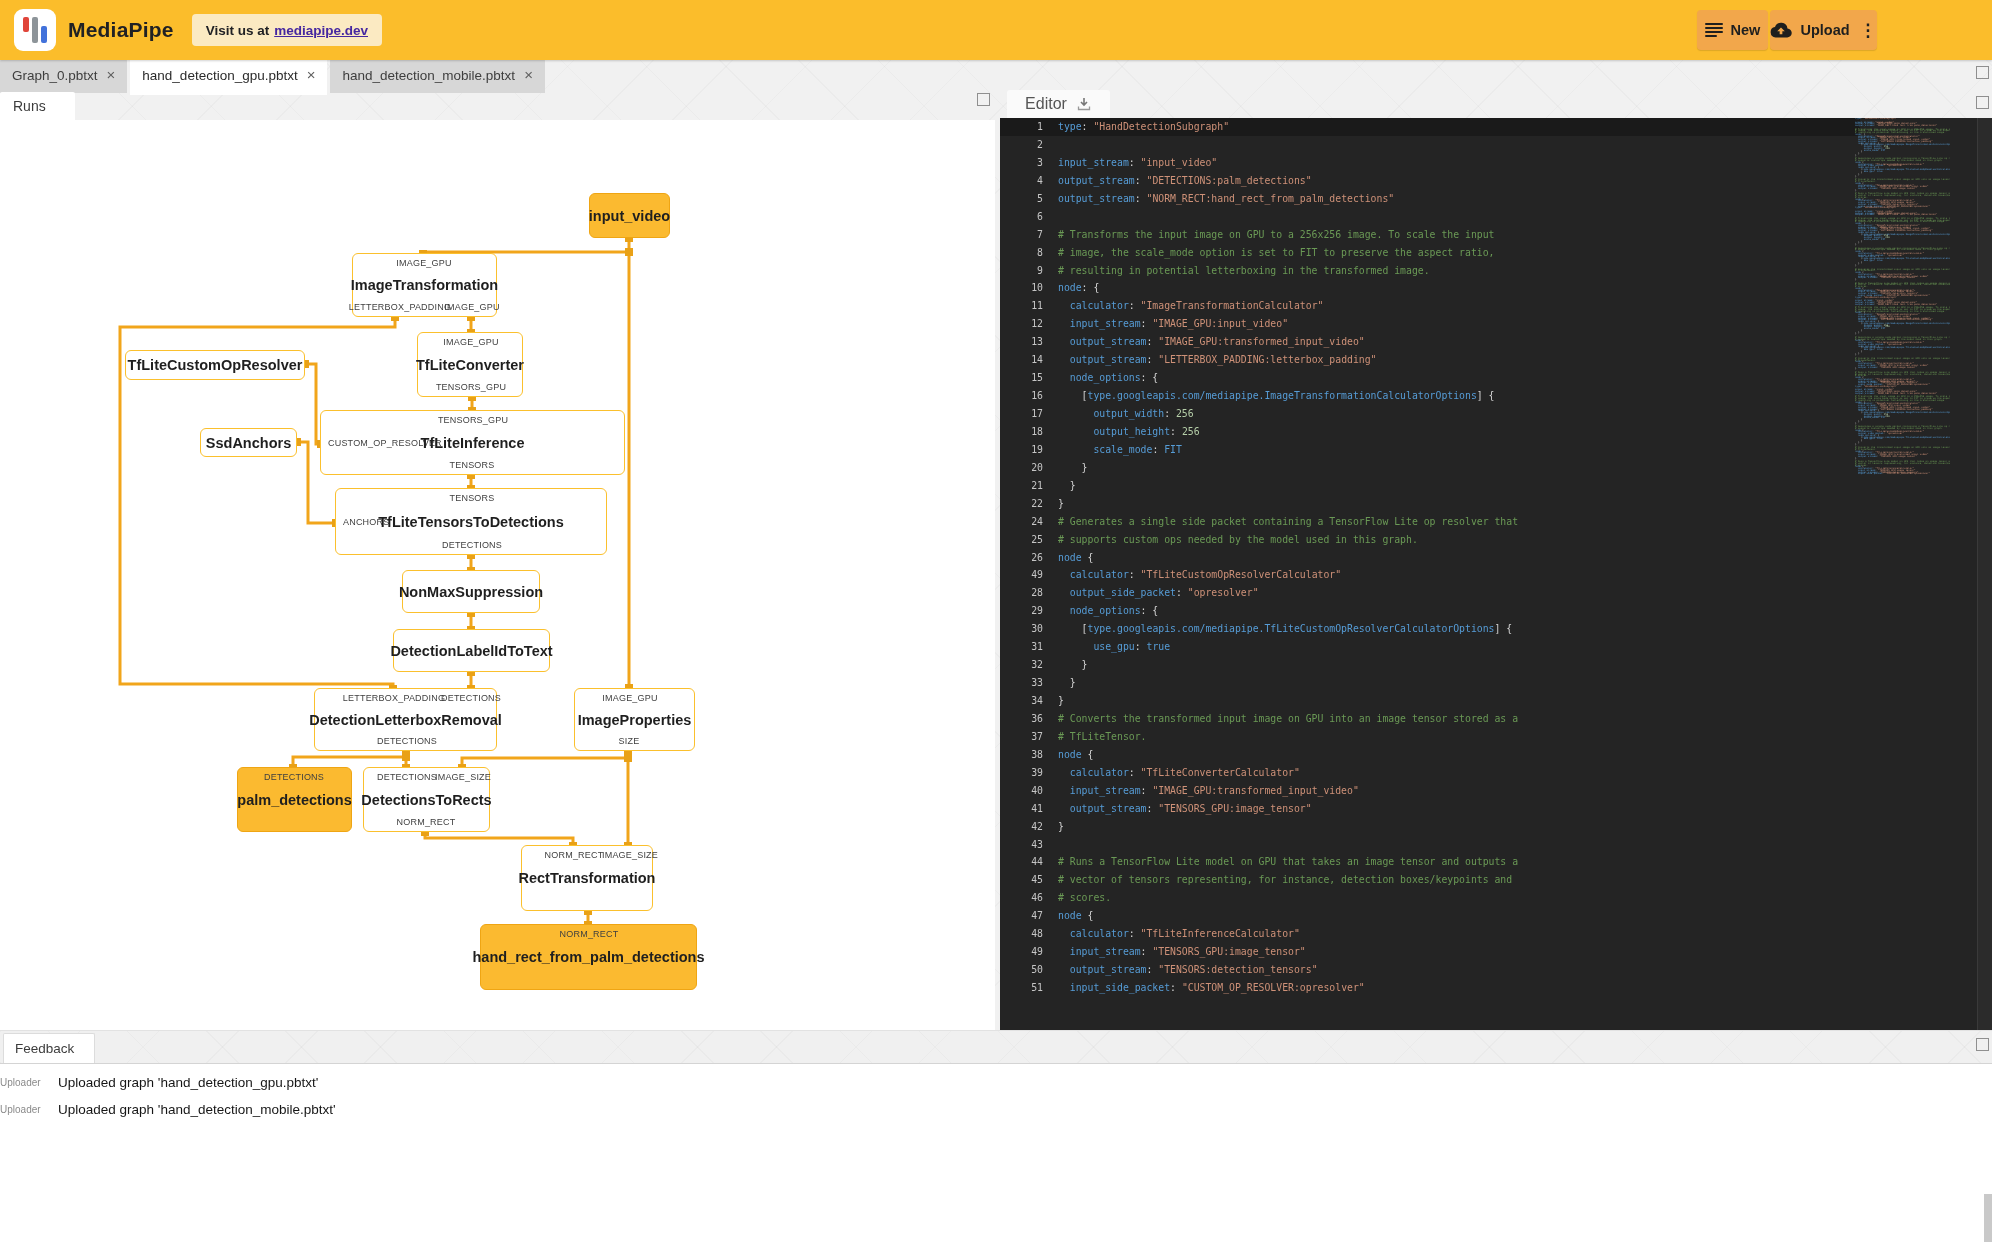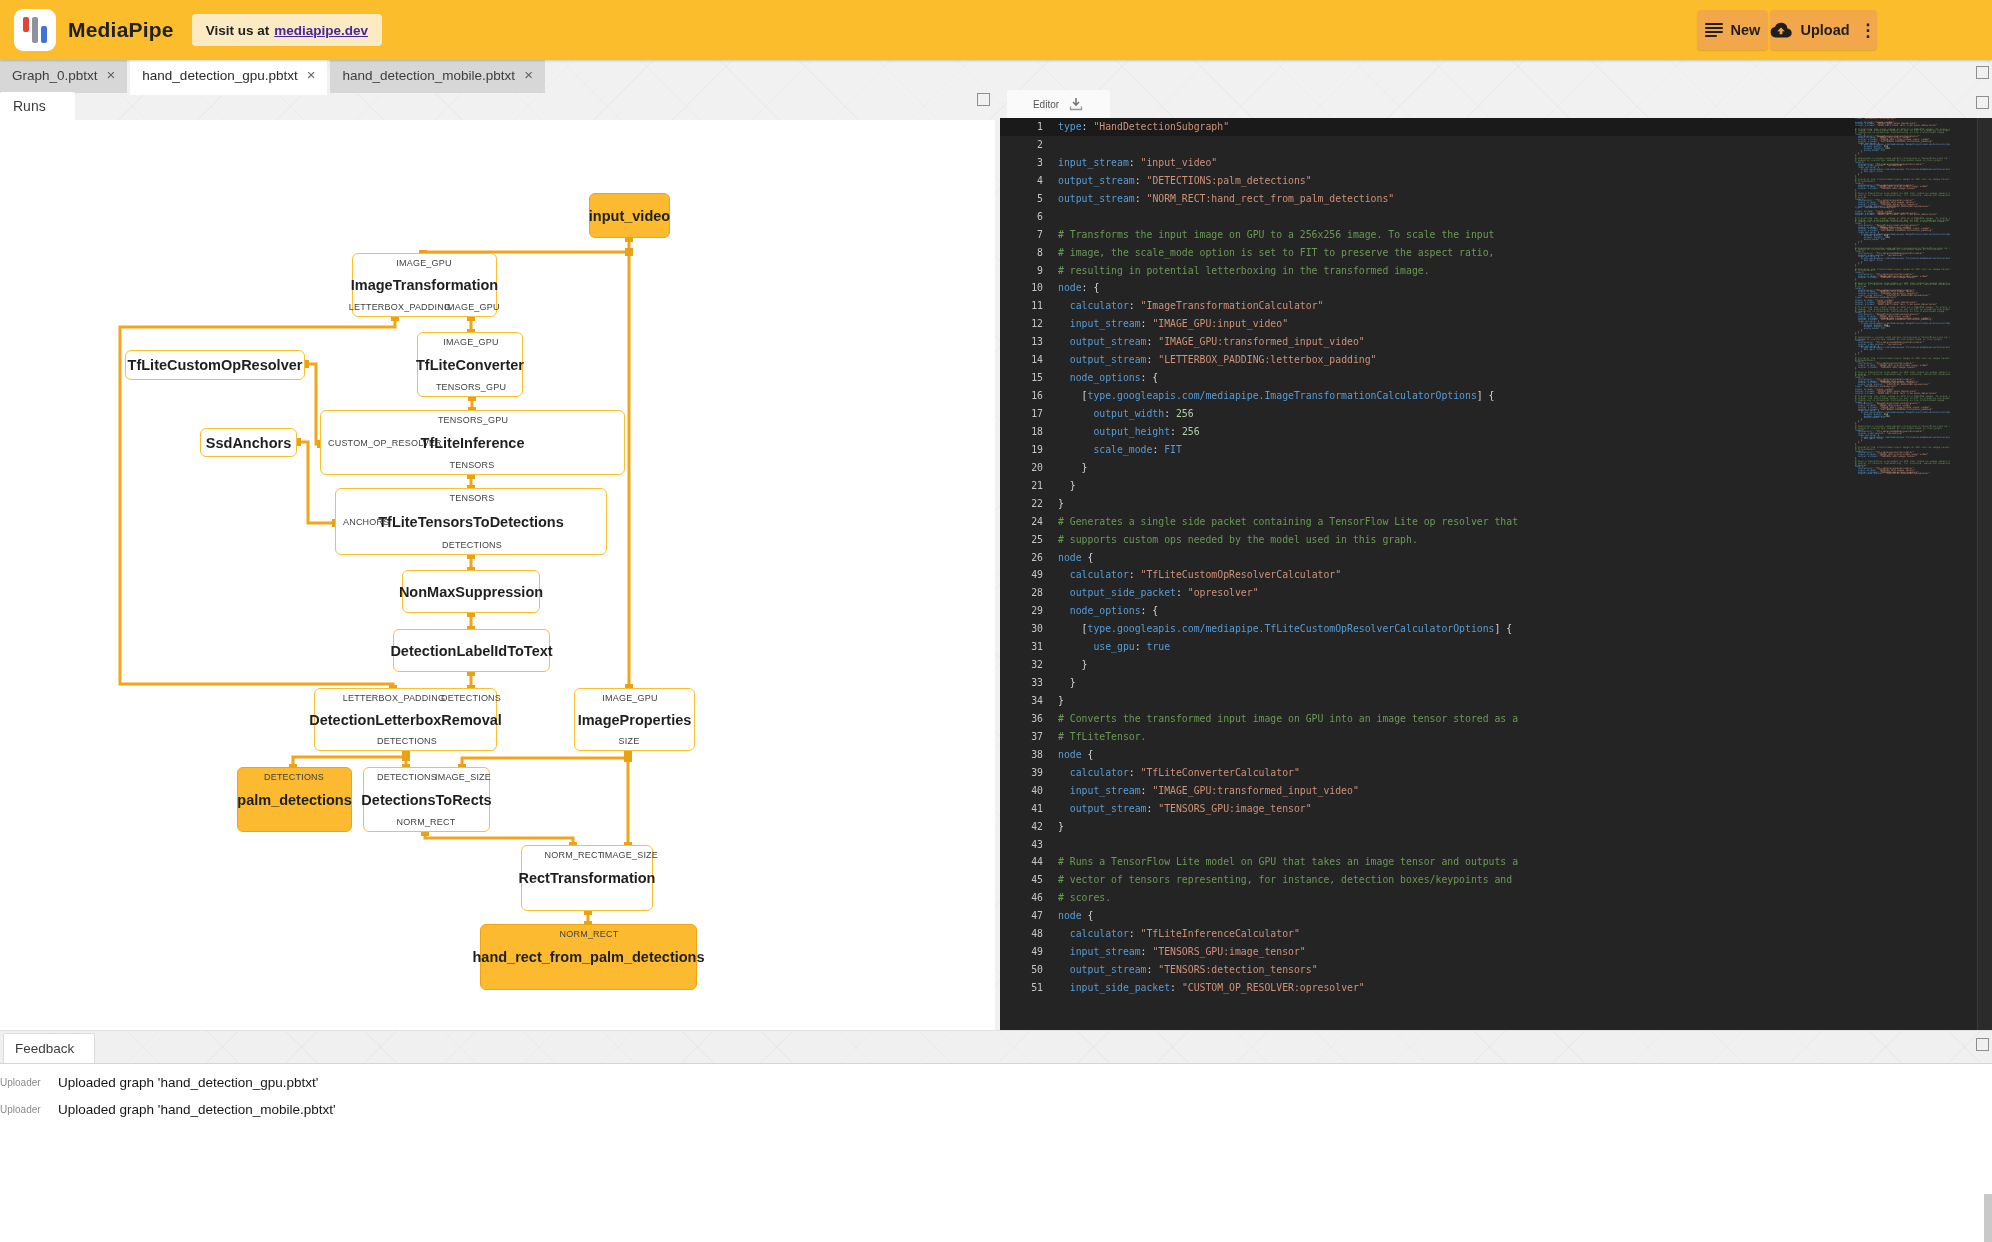--- a/index.html
+++ b/index.html
@@ -47,21 +47,21 @@
   .ntitle{position:absolute;left:50%;top:50%;transform:translate(-50%,-50%);
     font-size:14.5px;font-weight:bold;color:#1F1F1F;white-space:nowrap;}
   .port{position:absolute;font-size:9px;letter-spacing:0.2px;color:#404040;white-space:nowrap;transform:translateX(-50%);}
   .port.top{top:4px;}
   .port.bottom{bottom:4px;}
   .port.left{left:7px;top:50%;transform:translateY(-50%);}
 
   
   .editor-tab{position:absolute;left:1007px;top:90px;width:103px;height:28px;background:#FAFAFA;z-index:21;
     border-radius:3px 3px 0 0;display:flex;align-items:center;justify-content:center;gap:9px;
-    font-size:10px;color:#555;cursor:pointer;}
+    font-size:16px;color:#555;cursor:pointer;}
   .editor-panel{position:absolute;left:1000px;top:118px;width:992px;height:912px;background:#242424;z-index:10;overflow:hidden;}
   .code-lines{position:absolute;left:0;top:0;width:860px;}
   .cline{height:17.95px;display:flex;white-space:pre;
     font-family:"DejaVu Sans Mono",monospace;font-size:9.8px;line-height:17.95px;}
   .cline.active{background:#1A1A1A;}
   .lnum{flex:none;width:43px;text-align:right;color:#C6C6C6;}
   .lgap{flex:none;width:15px;}
   .tk-k{color:#569CD6;} .tk-s{color:#CE9178;} .tk-c{color:#6A9955;}
   .tk-n{color:#B5CEA8;} .tk-b{color:#569CD6;} .tk-p{color:#D4D4D4;}
   .minimap{position:absolute;left:855px;top:0;width:95px;height:100%;overflow:hidden;cursor:pointer;}

